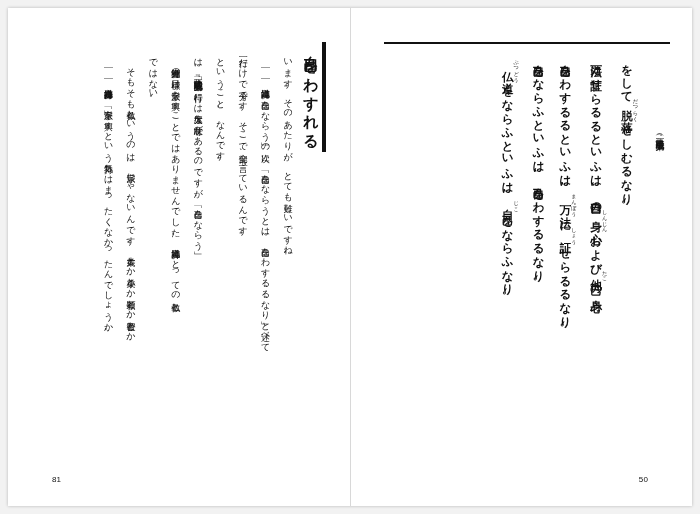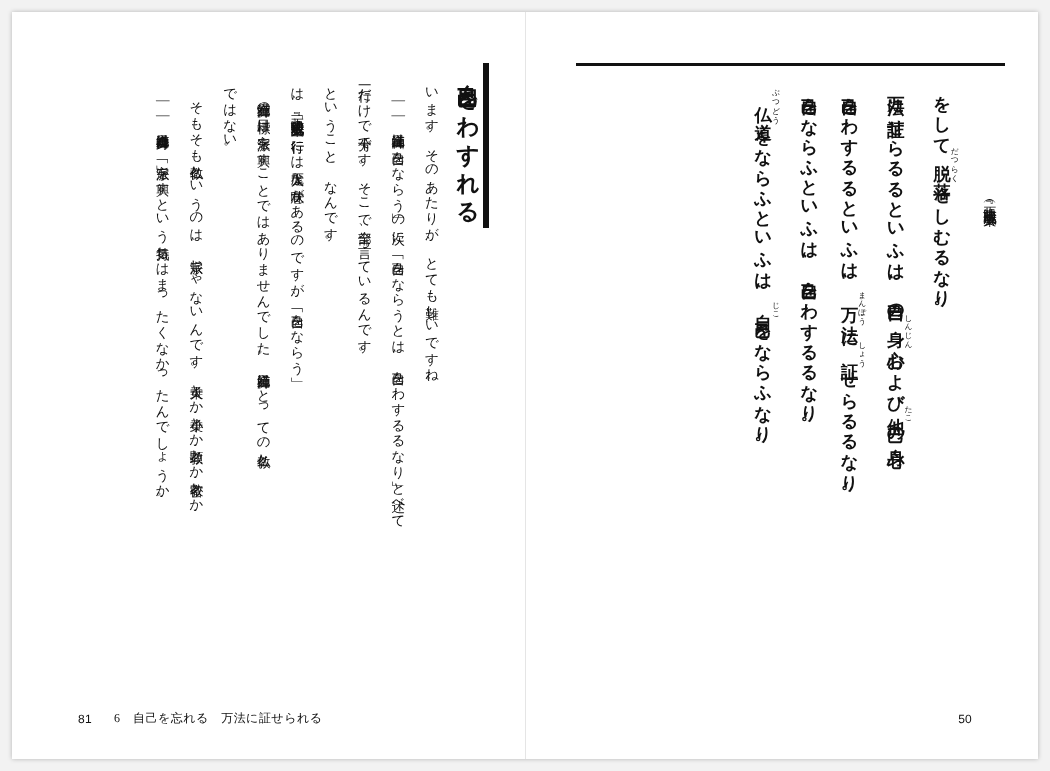--- a/index.html
+++ b/index.html
@@ -195,17 +195,16 @@
         <div class="body-line">ではない。</div>
         <div class="body-line">　道元禅師の目標は宗派を興すことではありませんでした。道元禅師にとっての仏教と</div>
         <div class="body-line">は、『正法眼蔵』「現成公案」の一行一行には厖大な意味があるのですが、「自己をならう」</div>
         <div class="body-line">ということ、なんです。</div>
         <div class="body-line">一行だけで十分です。そこで全部、言っているんです。</div>
         <div class="body-line">　――道元禅師は「自己をならう」の次に、「自己をならうとは、自己をわするるなり」と述べて</div>
         <div class="body-line">います。そのあたりが、とても難しいですね。</div>
       </div>
 
       <div class="folio folio-left">81</div>
-      <div class="running-head">6　自己を忘れる　万法に証せられる</div>
     </div>
 
   </div>
 </div>
 
 </body></html>

